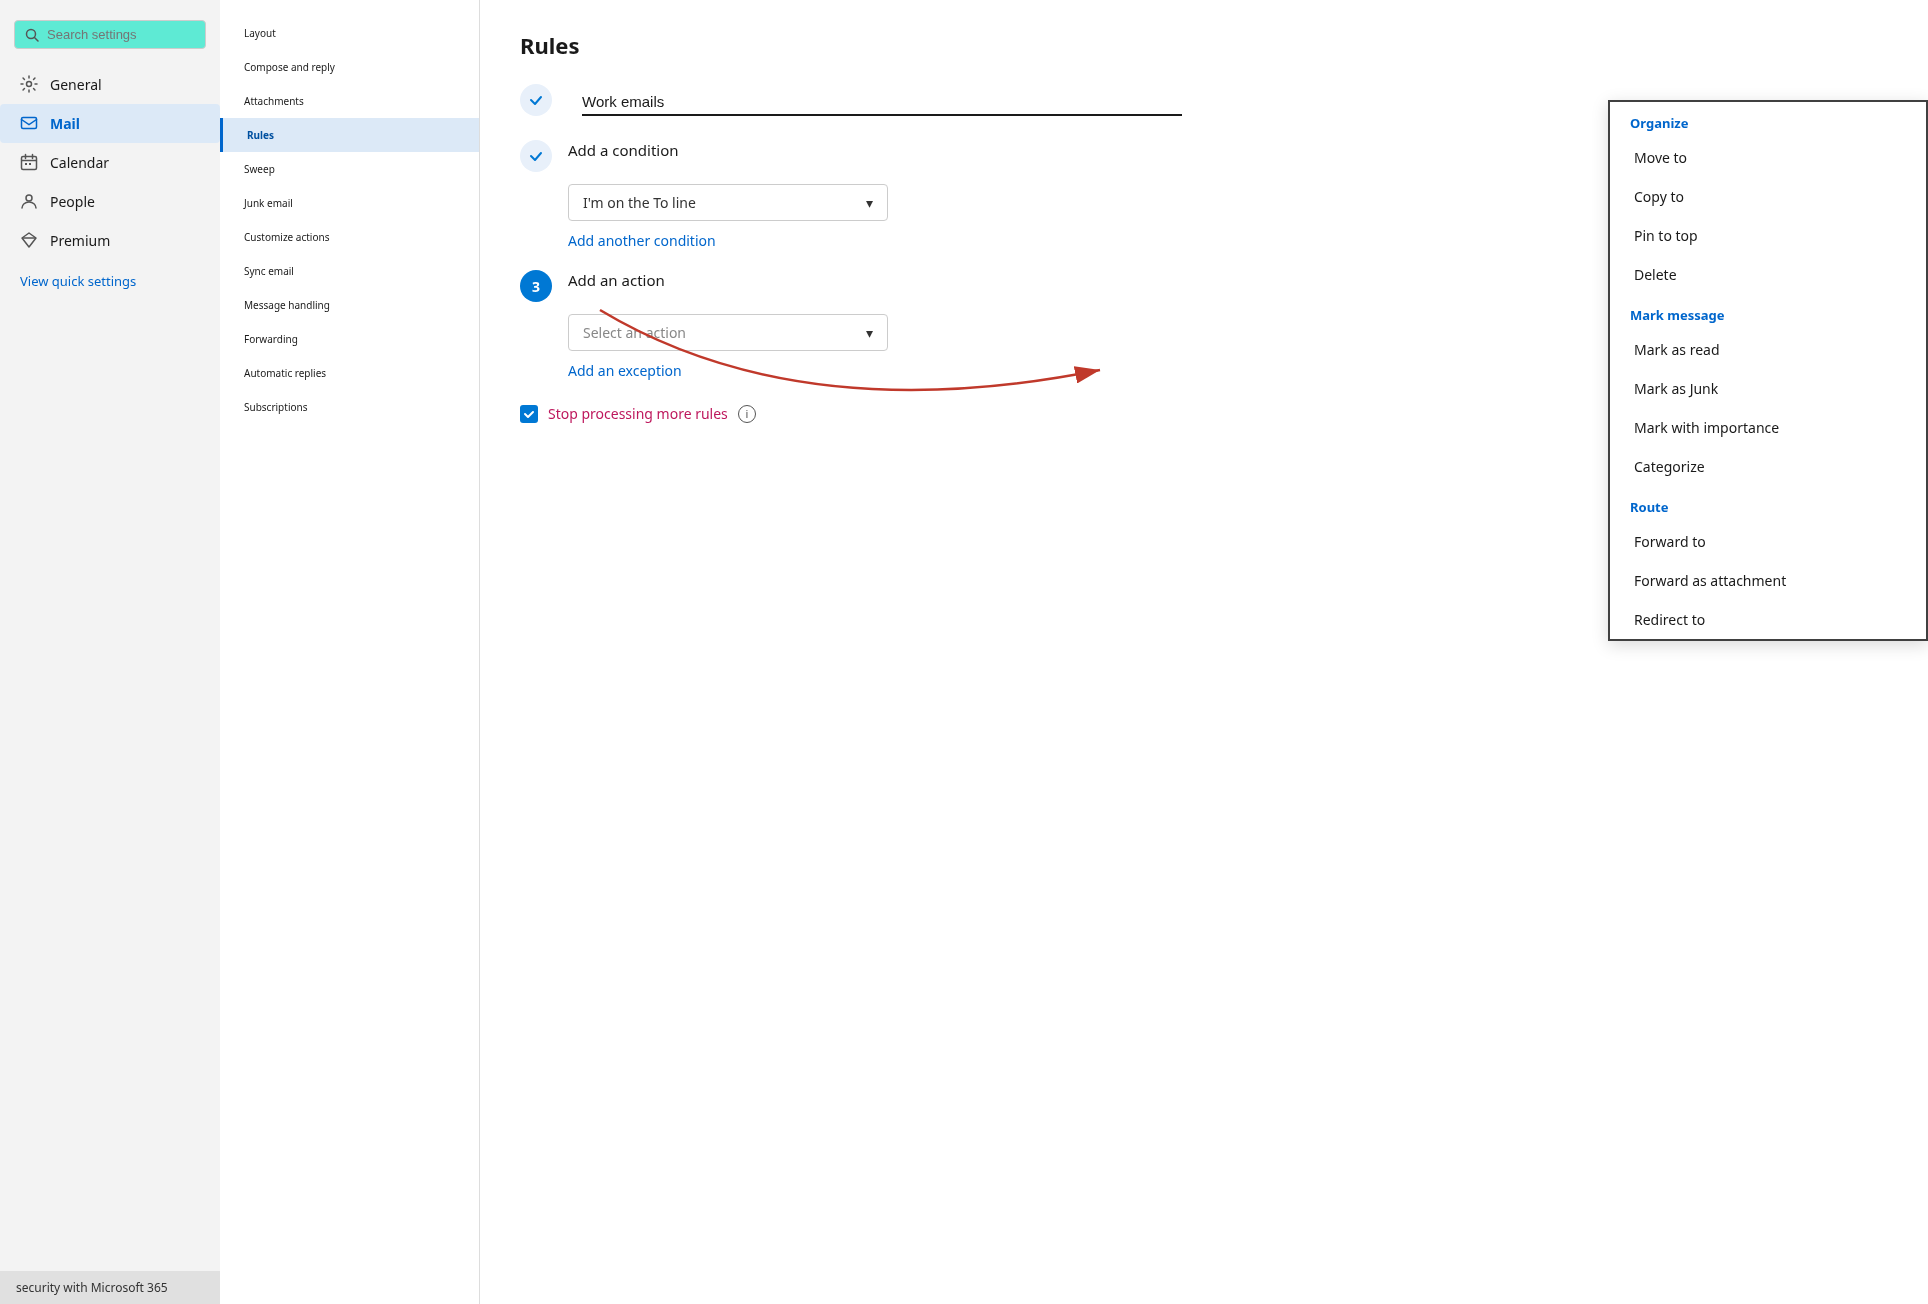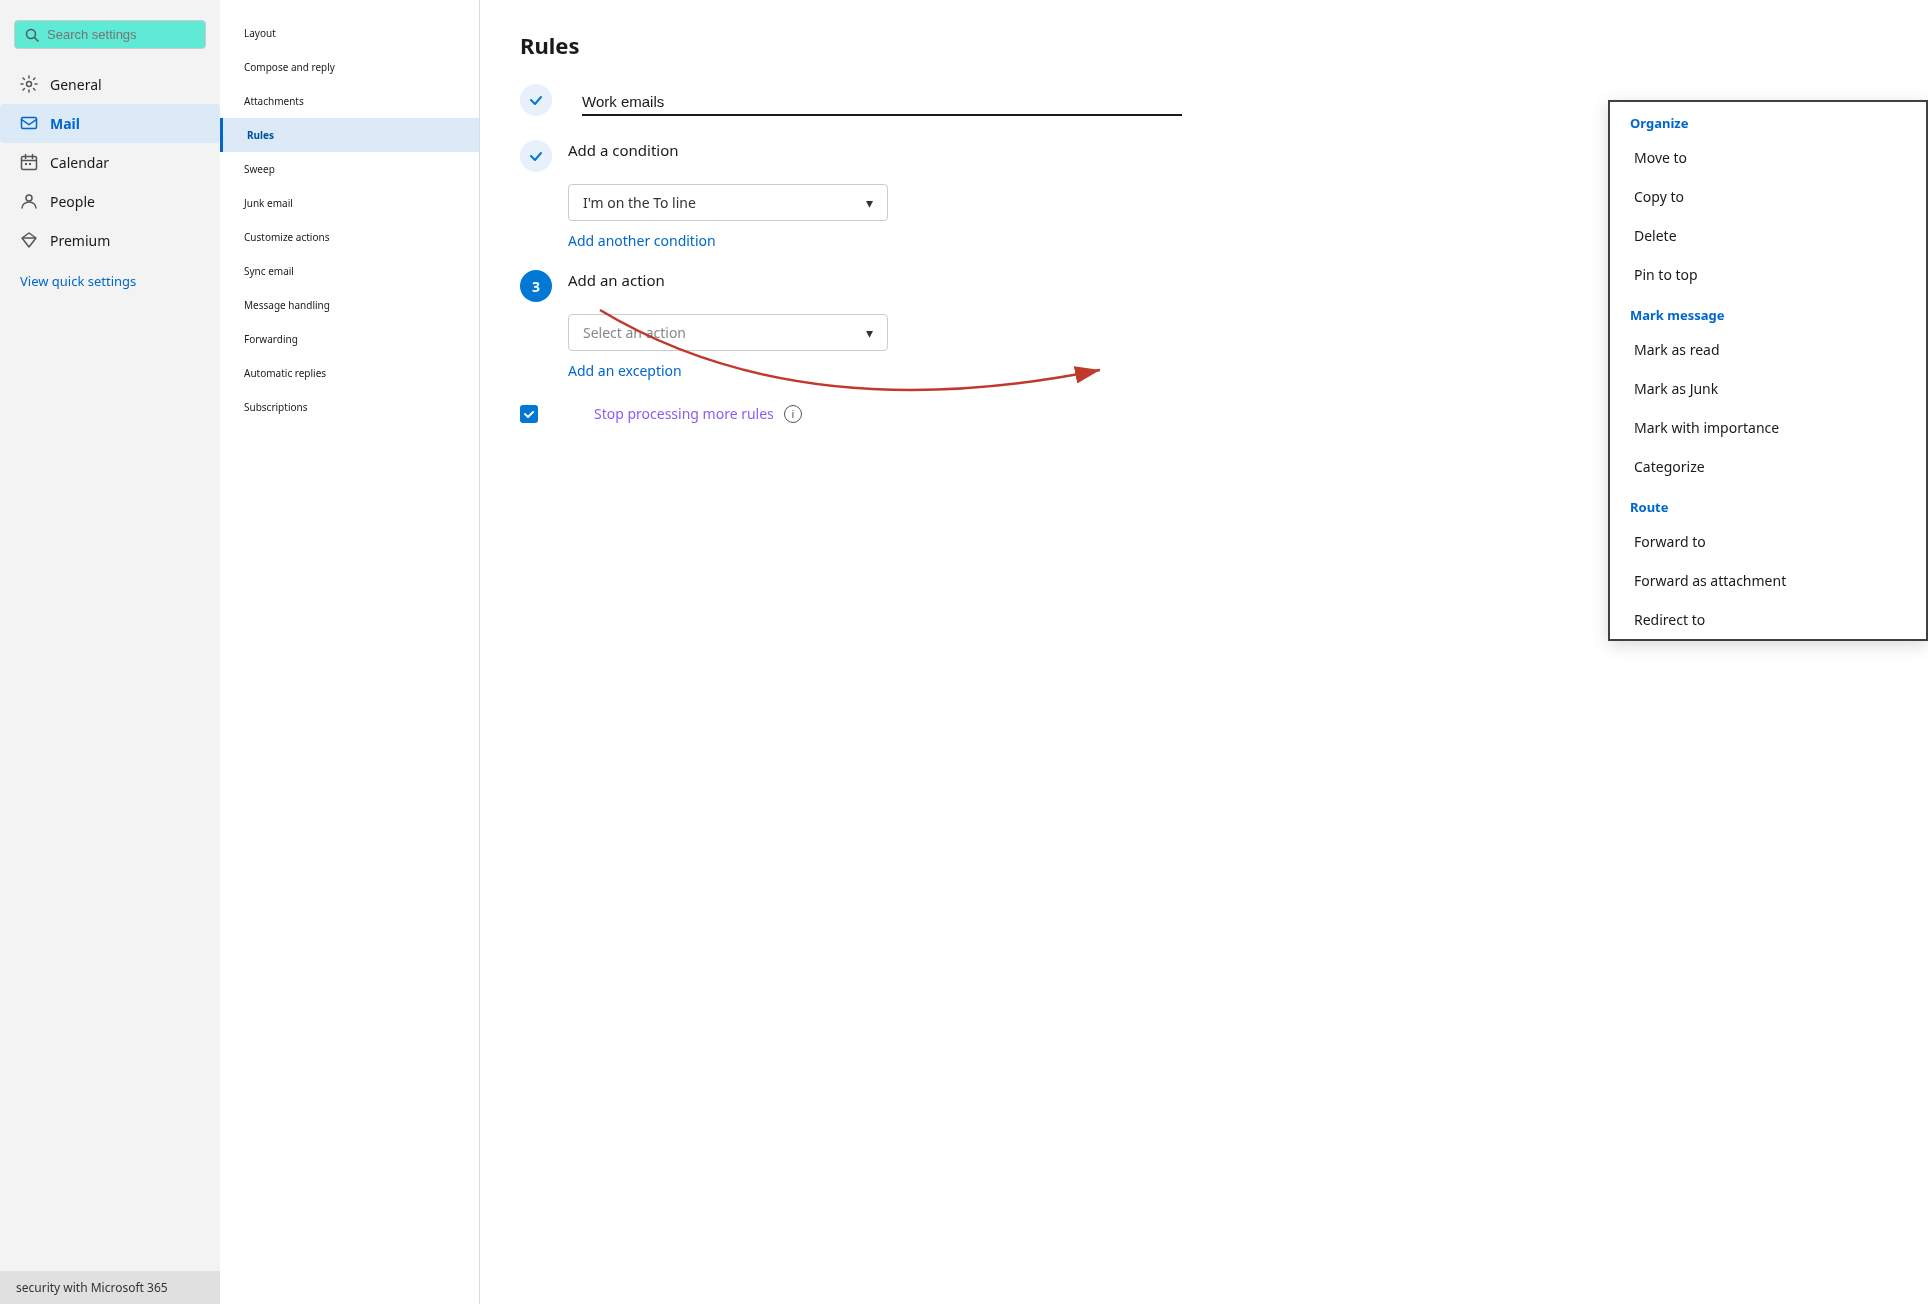--- a/index.html
+++ b/index.html
@@ -201,22 +201,21 @@
       height: 18px;
       background: #0078d4;
       border-radius: 3px;
       display: flex;
       align-items: center;
       justify-content: center;
       flex-shrink: 0;
     }
     .checkbox-label {
       font-size: 14px;
-      color: #8b5cf6;
-      margin-left: 46px;
+      color: #be185d;
     }
     .info-icon {
       width: 18px;
       height: 18px;
       border: 1.5px solid #555;
       border-radius: 50%;
       display: flex;
       align-items: center;
       justify-content: center;
       font-size: 11px;
@@ -399,22 +398,22 @@
         <polygon points="0 0, 10 3.5, 0 7" fill="#c0392b"></polygon>
       </marker>
     </defs>
     <path d="M 0 0 Q 200 120 500 60" stroke="#c0392b" stroke-width="2.5" fill="none" marker-end="url(#arrowhead)"></path>
   </svg>
 
   <div class="action-dropdown-popup">
     <div class="popup-section-header">Organize</div>
     <div class="popup-item">Move to</div>
     <div class="popup-item">Copy to</div>
+    <div class="popup-item">Pin to top</div>
     <div class="popup-item">Delete</div>
-    <div class="popup-item">Pin to top</div>
 
     <div class="popup-section-header">Mark message</div>
     <div class="popup-item">Mark as read</div>
     <div class="popup-item">Mark as Junk</div>
     <div class="popup-item">Mark with importance</div>
     <div class="popup-item">Categorize</div>
 
     <div class="popup-section-header">Route</div>
     <div class="popup-item">Forward to</div>
     <div class="popup-item">Forward as attachment</div>

